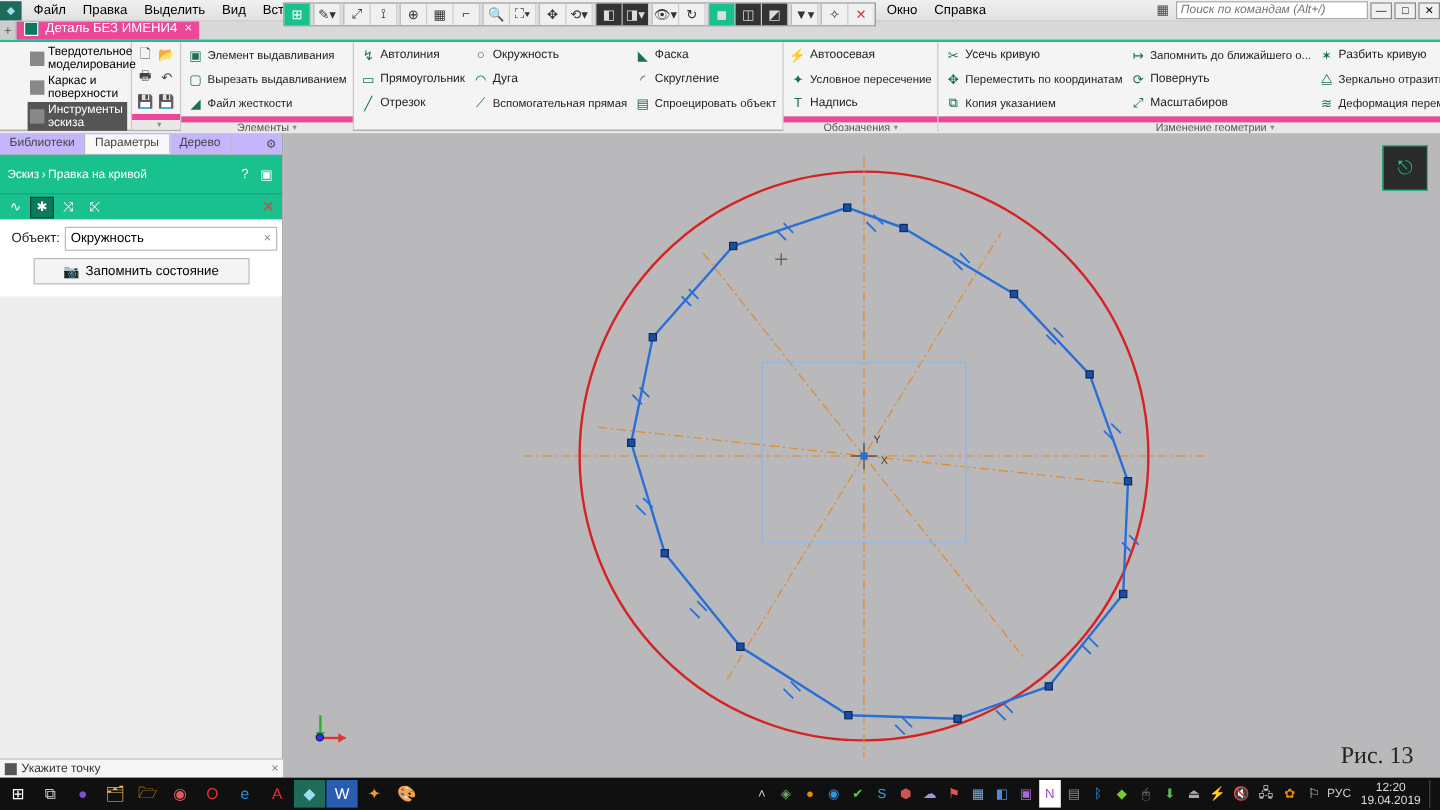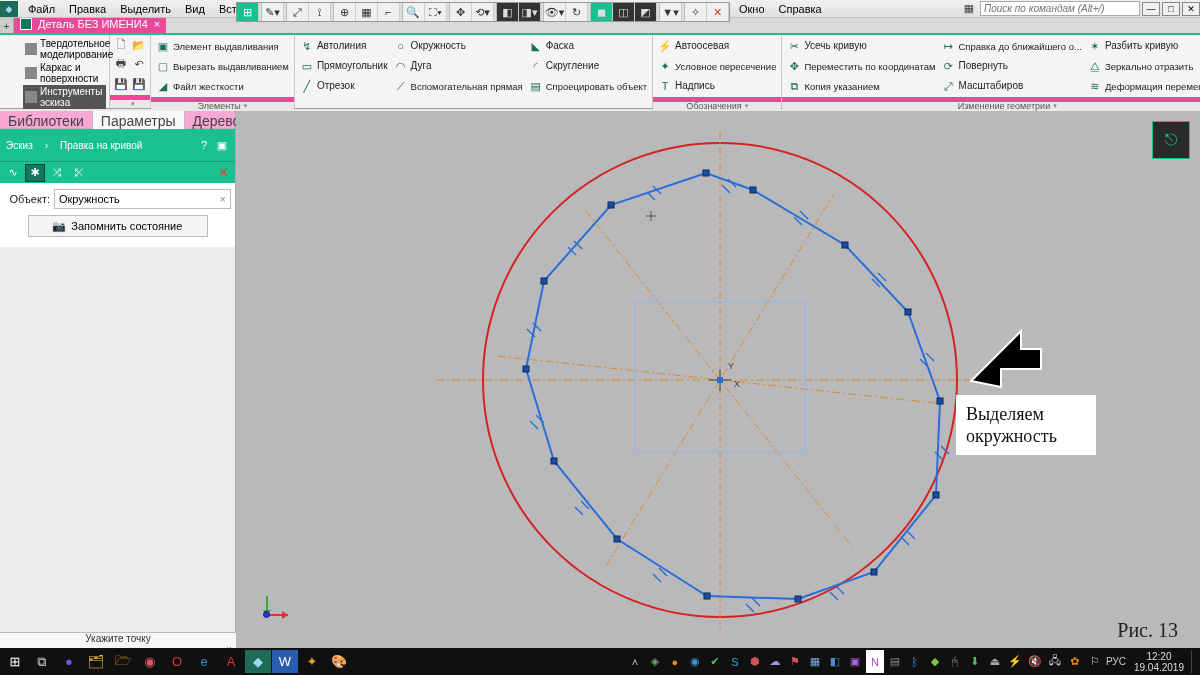--- a/index.html
+++ b/index.html
@@ -37,25 +37,25 @@
 .icon-col { display:flex;flex-direction:column;justify-content:space-around; }
 
 .gsys { width:110px; }
 .gsys .group-body { flex-direction:column;gap:0;padding:2px 3px;margin-left:20px; }
 .sys-btn { display:flex;align-items:center;gap:3px;font-size:10px;padding:1px 2px;cursor:default; }
 .sys-btn.sel { background:#555;color:#fff; }
 .sys-icon { width:12px;height:12px;background:#888;flex-shrink:0; }
 
 
 .sidebar { position:absolute;left:0;top:111px;width:236px;bottom:27px;background:#ededed;border-right:1px solid #aaa;display:flex;flex-direction:column; }
-.side-tabs { height:18px;display:flex;background:#f9a8d4;border-bottom:1px solid #bbb;font-size:14px; }
+.side-tabs { height:18px;display:flex;background:#c4b5fd;border-bottom:1px solid #bbb;font-size:10px;align-items:center; }
 .side-tab { padding:2px 8px;border-right:1px solid #bbb;cursor:default;color:#444; }
 .side-tab.active { background:#f8f8f8;border-bottom:1px solid #f8f8f8;margin-bottom:-1px; }
 .side-gear { margin-left:auto;width:18px;display:flex;align-items:center;justify-content:center;color:#555;cursor:default; }
-.breadcrumb { height:19px;background:#19c18f;color:#fff;display:flex;align-items:center;padding:16px 6px;font-size:10px;gap:12px; }
+.breadcrumb { height:19px;background:#19c18f;color:#fff;display:flex;align-items:center;padding:16px 6px;font-size:10px;gap:2px; }
 .breadcrumb-right { margin-left:auto;display:flex;gap:4px; }
 .bc-icon { width:14px;height:14px;display:flex;align-items:center;justify-content:center;cursor:default;font-size:11px; }
 .tool-row { height:22px;background:#19c18f;display:flex;align-items:center;padding:0 3px;gap:2px;border-top:1px solid #14a075; }
 .tool-btn { width:20px;height:18px;display:flex;align-items:center;justify-content:center;color:#fff;cursor:default; }
 .tool-btn.sel { background:#0e7a5b;border:1px solid #044; }
 .tool-row .close { margin-left:auto;color:#d44;font-size:13px;cursor:default;padding:0 3px; }
 .params-body { padding:6px 4px;background:#fff;flex:0 0 auto; }
 .field-row { display:flex;align-items:center;margin-bottom:6px;gap:4px; }
 .field-label { font-size:11px;width:46px;text-align:right;color:#222; }
 .field-input { flex:1;height:20px;border:1px solid #bbb;padding:0 4px;font-size:11px;display:flex;align-items:center;justify-content:space-between;background:#fff; }
@@ -82,21 +82,21 @@
 .sketch-cube { position:absolute;right:10px;top:10px;width:38px;height:38px;background:#2a2a2a;border:1px solid #19c18f;display:flex;align-items:center;justify-content:center;color:#19c18f;font-size:16px;cursor:default; }
 
 
 svg.draw { position:absolute;left:0;top:0;width:100%;height:100%; }
 
 
 .annotation { position:absolute;right:104px;top:210px;width:140px;display:flex;flex-direction:column;align-items:flex-start;z-index:10; }
 .arrow-cursor { width:80px;height:70px;margin-left:10px;margin-bottom:4px; }
 .anno-box { background:#fff;padding:8px 10px;font-size:18px;line-height:22px;font-family:"Comic Sans MS",cursive;color:#111; }
 .fig-label { position:absolute;right:22px;bottom:6px;font-size:20px;font-family:"Comic Sans MS",cursive;color:#222; } 
-.hint-bar { position:absolute;left:0;bottom:27px;width:236px;height:16px;background:#f6f6f6;border-top:1px solid #bbb;display:flex;align-items:center;padding:0 4px;font-size:10px;color:#333;flex-direction:column; }
+.hint-bar { position:absolute;left:0;bottom:27px;width:236px;height:16px;background:#f6f6f6;border-top:1px solid #bbb;display:flex;align-items:center;padding:0 4px;font-size:10px;color:#333; }
 .hint-marker { width:10px;height:10px;background:#555;margin-right:4px; }
 .hint-close { margin-left:auto;color:#777;cursor:default; }
 
 
 .taskbar { position:absolute;left:0;right:0;bottom:0;height:27px;background:#101010;display:flex;align-items:center;padding:0 2px; }
 .tb-btn { width:26px;height:23px;display:flex;align-items:center;justify-content:center;color:#ccc;font-size:13px;cursor:default;margin-right:1px; }
 .tb-btn.win { color:#fff;font-size:13px; }
 .tray { margin-left:auto;display:flex;align-items:center;gap:1px; }
 .tray .tb-btn { width:18px;font-size:11px; }
 .clock { color:#ddd;font-size:10px;line-height:11px;text-align:center;padding:0 6px; }
@@ -288,21 +288,21 @@
             <span class="r-label two">Переместить по координатам</span>
           </div>
         <div class="r-btn">
             <span class="r-icon">⧉</span>
             <span class="r-label two">Копия указанием</span>
           </div>
       </div>
       <div class="r-col">
         <div class="r-btn">
             <span class="r-icon">↦</span>
-            <span class="r-label two">Справка до ближайшего о...</span>
+            <span class="r-label two">Запомнить до ближайшего о...</span>
           </div>
         <div class="r-btn">
             <span class="r-icon">⟳</span>
             <span class="r-label">Повернуть</span>
           </div>
         <div class="r-btn">
             <span class="r-icon">⤢</span>
             <span class="r-label">Масштабиров</span>
           </div>
       </div>
@@ -485,26 +485,20 @@
   </svg>
 
   <div class="origin-axes">
     <div class="axis-x"></div>
     <div class="axis-y"></div>
     <div class="axis-o"></div>
   </div>
 
   <div class="sketch-cube">⎋</div>
 
-  <div class="annotation">
-    <svg class="arrow-cursor" viewBox="0 0 80 70">
-      <path d="M5 60 L55 10 L55 28 L75 28 L75 48 L35 48 L35 66 Z" fill="#000" stroke="#fff" stroke-width="2"></path>
-    </svg>
-    <div class="anno-box">Выделяем окружность</div>
-  </div>
   <div class="fig-label">Рис. 13</div>
 </div>
 
 <div class="taskbar">
   <div class="tb-btn win">⊞</div>
   <div class="tb-btn">⧉</div>
   <div class="tb-btn" style="color:#7b4fd6;">●</div>
   <div class="tb-btn" style="color:#f5c04a;">🗂</div>
   <div class="tb-btn" style="color:#f5a623;">🗁</div>
   <div class="tb-btn" style="color:#e05a5a;">◉</div>

